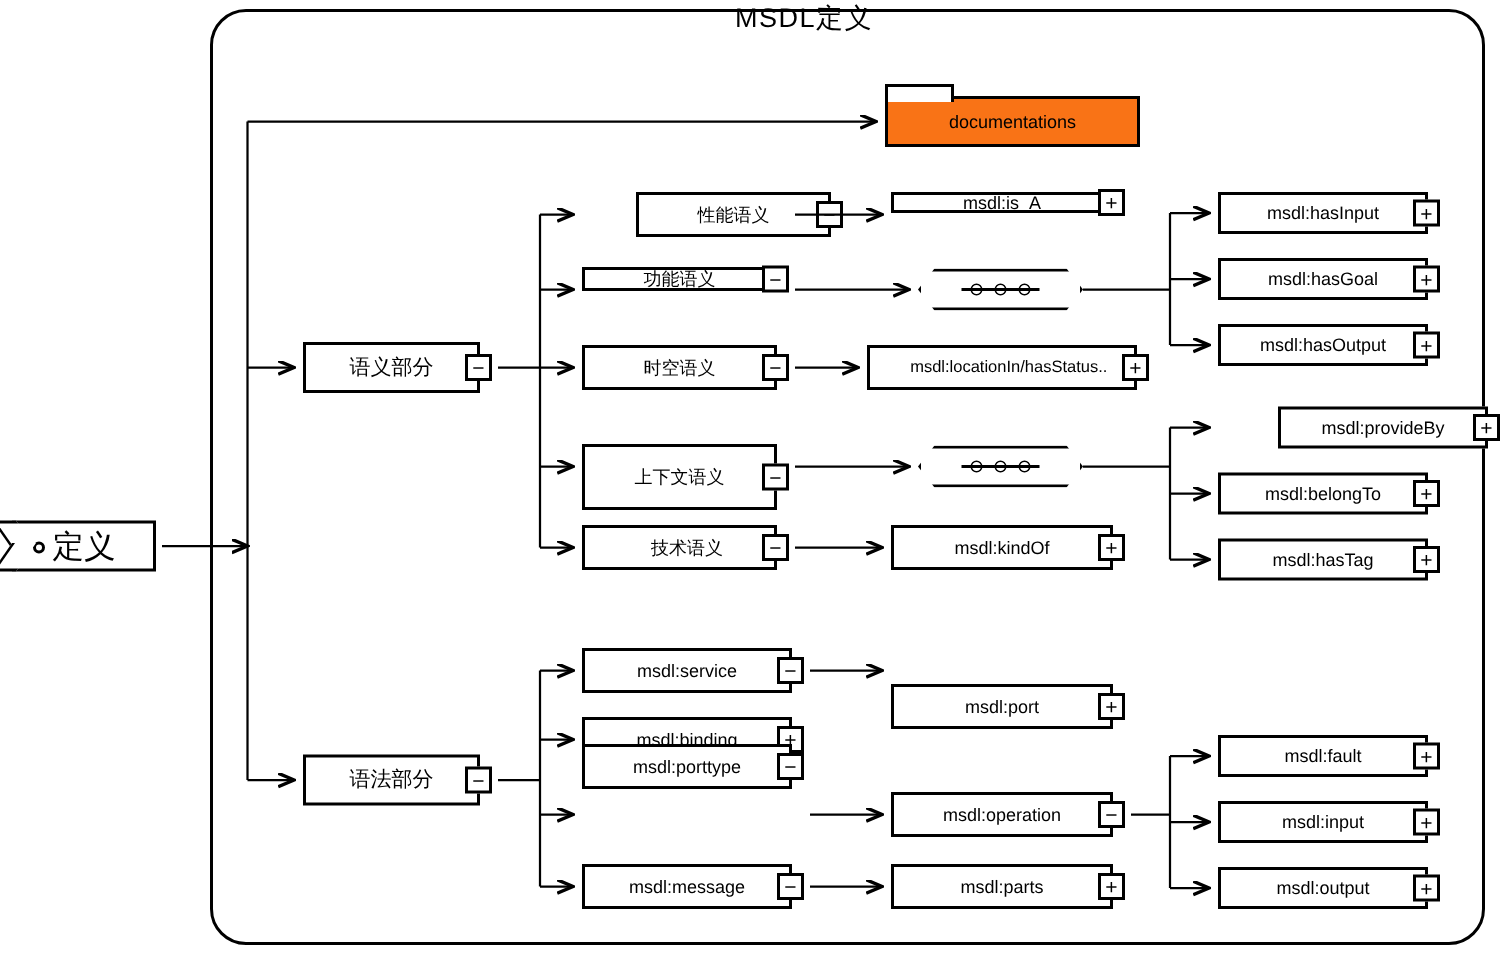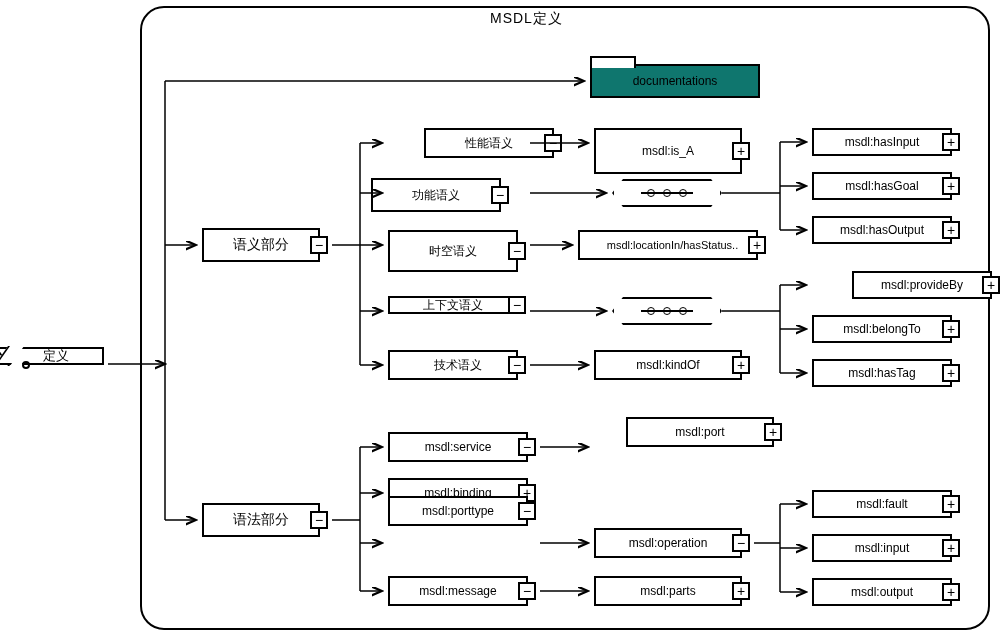--- a/index.html
+++ b/index.html
@@ -13,44 +13,44 @@
   }
   .frame {
     position: absolute;
     left: 140px; top: 6px;
     width: 850px; height: 624px;
     border: 2px solid #000;
     border-radius: 24px;
   }
   .title {
     position: absolute;
-    left: 490px; top: 10px;
-    font-size: 14px;
+    left: 490px; top: 0;
+    font-size: 18px;
     letter-spacing: 1px;
   }
 
   
   .node {
     position: absolute;
     border: 2px solid #000;
     background: #fff;
     display: flex;
     align-items: center;
     justify-content: center;
     padding: 0 6px;
   }
   
   .root {
     position: absolute;
     left: 8px; top: 347px;
-    width: 96px; height: 18px;
+    width: 96px; height: 34px;
     border: 2px solid #000;
     background: #fff;
     display: flex; align-items:center; justify-content:center;
-    font-size: 13px;
+    font-size: 21px;
   }
   .root::before, .root::after {
     content:""; position:absolute; left:-2px; background:#fff;
     width: 14px; height: 17px; border-left:2px solid #000;
   }
   .root::before { top:-2px; border-top:2px solid #000; transform: skewX(35deg); transform-origin: bottom left;}
   .root::after  { bottom:-2px; border-bottom:2px solid #000; transform: skewX(-35deg); transform-origin: top left;}
   .root-hole {
     position:absolute; left:12px; top:12px; width:8px; height:8px;
     border:2px solid #000; border-radius:50%;
@@ -65,21 +65,21 @@
     border: 2px solid #000;
     background: #fff;
     display:flex; align-items:center; justify-content:center;
     font-size: 14px; line-height: 1;
   }
 
   
   .folder {
     position: absolute;
     border:2px solid #000;
-    background:#0f766e;
+    background:#f97316;
     display:flex; align-items:center; justify-content:center;
   }
   .folder::before {
     content:""; position:absolute; top:-10px; left:-2px;
     width:42px; height:10px;
     border:2px solid #000; border-bottom:none;
     background:#fff;
   }
 
   
@@ -123,38 +123,38 @@
 
 <div class="node" style="left:202px; top:503px; width:118px; height:34px; font-size:14px;">
   <span>语法部分</span>
   <span class="glyph">−</span>
 </div>
 
 <div class="node" style="left:388px; top:128px; width:130px; height:30px;margin-left:36px;">
   <span>性能语义</span>
   <span class="glyph">−</span>
 </div>
-<div class="node" style="left:371px; top:178px; width:130px; height:34px;">
+<div class="node" style="left:388px; top:178px; width:130px; height:16px;">
   <span>功能语义</span>
   <span class="glyph">−</span>
 </div>
-<div class="node" style="left:388px; top:230px; width:130px; height:42px;">
+<div class="node" style="left:388px; top:230px; width:130px; height:30px;">
   <span>时空语义</span>
   <span class="glyph">−</span>
 </div>
-<div class="node" style="left:388px; top:296px; width:130px; height:18px;">
+<div class="node" style="left:388px; top:296px; width:130px; height:44px;">
   <span>上下文语义</span>
   <span class="glyph">−</span>
 </div>
 <div class="node" style="left:388px; top:350px; width:130px; height:30px;padding-left:16px;">
   <span>技术语义</span>
   <span class="glyph">−</span>
 </div>
 
-<div class="node" style="left:594px; top:128px; width:148px; height:46px;">
+<div class="node" style="left:594px; top:128px; width:148px; height:14px;">
   <span>msdl:is_A</span>
   <span class="glyph">+</span>
 </div>
 <div class="node" style="left:578px; top:230px; width:180px; height:30px; font-size:11px;padding-left:15px;">
   <span>msdl:locationIn/hasStatus..</span>
   <span class="glyph">+</span>
 </div>
 <div class="node" style="left:594px; top:350px; width:148px; height:30px;">
   <span>msdl:kindOf</span>
   <span class="glyph">+</span>
@@ -209,21 +209,21 @@
 </div>
 <div class="node" style="left:388px; top:496px; width:140px; height:30px;">
   <span>msdl:porttype</span>
   <span class="glyph">−</span>
 </div>
 <div class="node" style="left:388px; top:576px; width:140px; height:30px;">
   <span>msdl:message</span>
   <span class="glyph">−</span>
 </div>
 
-<div class="node" style="left:594px; top:417px; width:148px; height:30px;margin-left:32px;">
+<div class="node" style="left:594px; top:456px; width:148px; height:30px;">
   <span>msdl:port</span>
   <span class="glyph">+</span>
 </div>
 <div class="node" style="left:594px; top:528px; width:148px; height:30px;">
   <span>msdl:operation</span>
   <span class="glyph">−</span>
 </div>
 <div class="node" style="left:594px; top:576px; width:148px; height:30px;">
   <span>msdl:parts</span>
   <span class="glyph">+</span>

